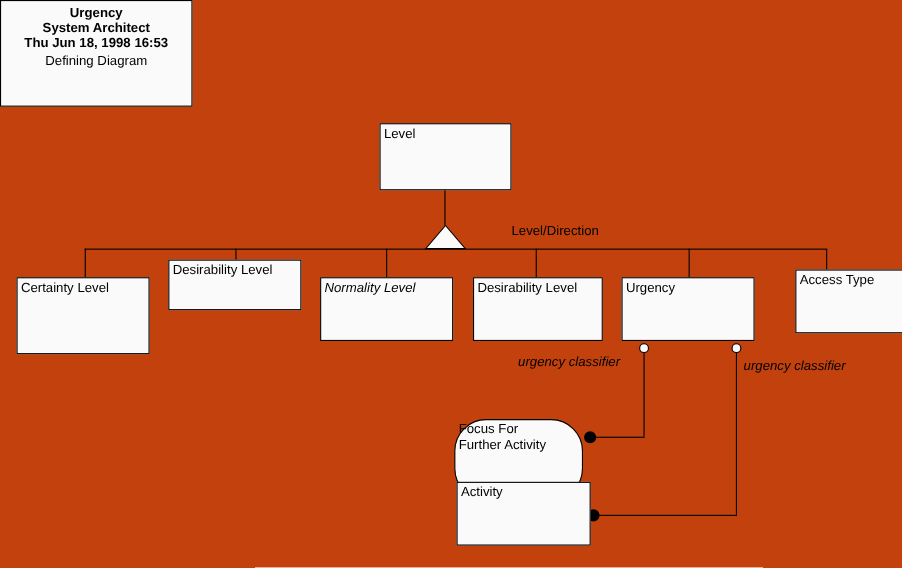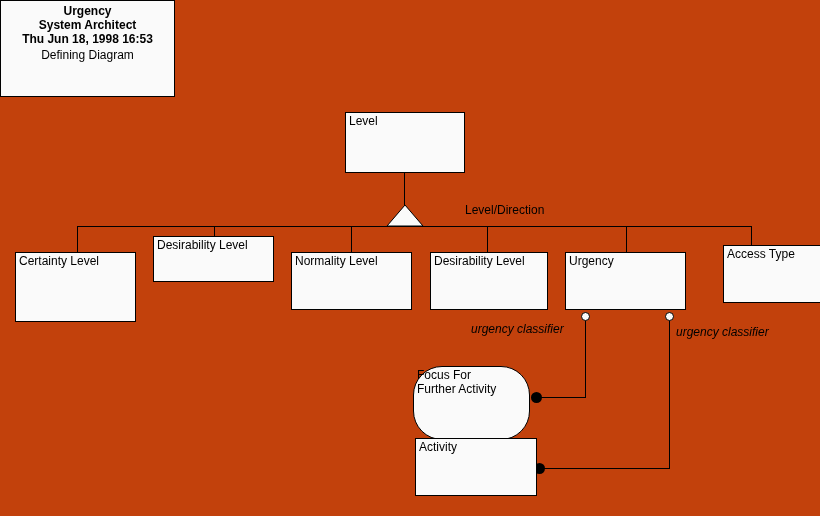--- a/index.html
+++ b/index.html
@@ -145,21 +145,21 @@
   <div class="vline" style="left:751px; top:226px; height:19px;"></div>
 
   <div class="cbox" style="left:15px; top:252px; width:121px; height:70px;">
     <span class="cname">Certainty Level</span>
   </div>
 
   <div class="cbox" style="left:153px; top:236px; width:121px; height:46px;">
     <span class="cname">Desirability Level</span>
   </div>
 
-  <div class="cbox" style="left:291px; top:252px; width:121px; height:58px;">
+  <div class="cbox" style="left:291px; top:252px; width:121px; height:58px;font-style:italic;">
     <span class="cname">Normality Level</span>
   </div>
 
   <div class="cbox" style="left:430px; top:252px; width:118px; height:58px;">
     <span class="cname">Desirability Level</span>
   </div>
 
   <div class="cbox" style="left:565px; top:252px; width:121px; height:58px;">
     <span class="cname">Urgency</span>
   </div>
@@ -173,21 +173,21 @@
   <div class="hline" style="left:537px; top:397px; width:49px;"></div>
   <div class="solid-dot" style="left:531px; top:392px;"></div>
   <div class="edge-label italic" style="left:471px; top:322px;">urgency classifier</div>
 
   <div class="hollow-dot" style="left:665px; top:312px;"></div>
   <div class="vline" style="left:669px; top:321px; height:147px;"></div>
   <div class="hline" style="left:540px; top:468px; width:130px;"></div>
   <div class="solid-dot" style="left:534px; top:463px;"></div>
   <div class="edge-label italic" style="left:676px; top:325px;">urgency classifier</div>
 
-  <div class="cbox" style="left:413px; top:366px; width:117px; height:74px;border-radius:29px;">
+  <div class="cbox" style="left:413px; top:381px; width:117px; height:74px;border-radius:29px;">
     <span class="cname">Focus For
 Further Activity</span>
   </div>
 
   <div class="cbox" style="left:415px; top:438px; width:122px; height:58px;">
     <span class="cname">Activity</span>
   </div>
 
 </div>
 

